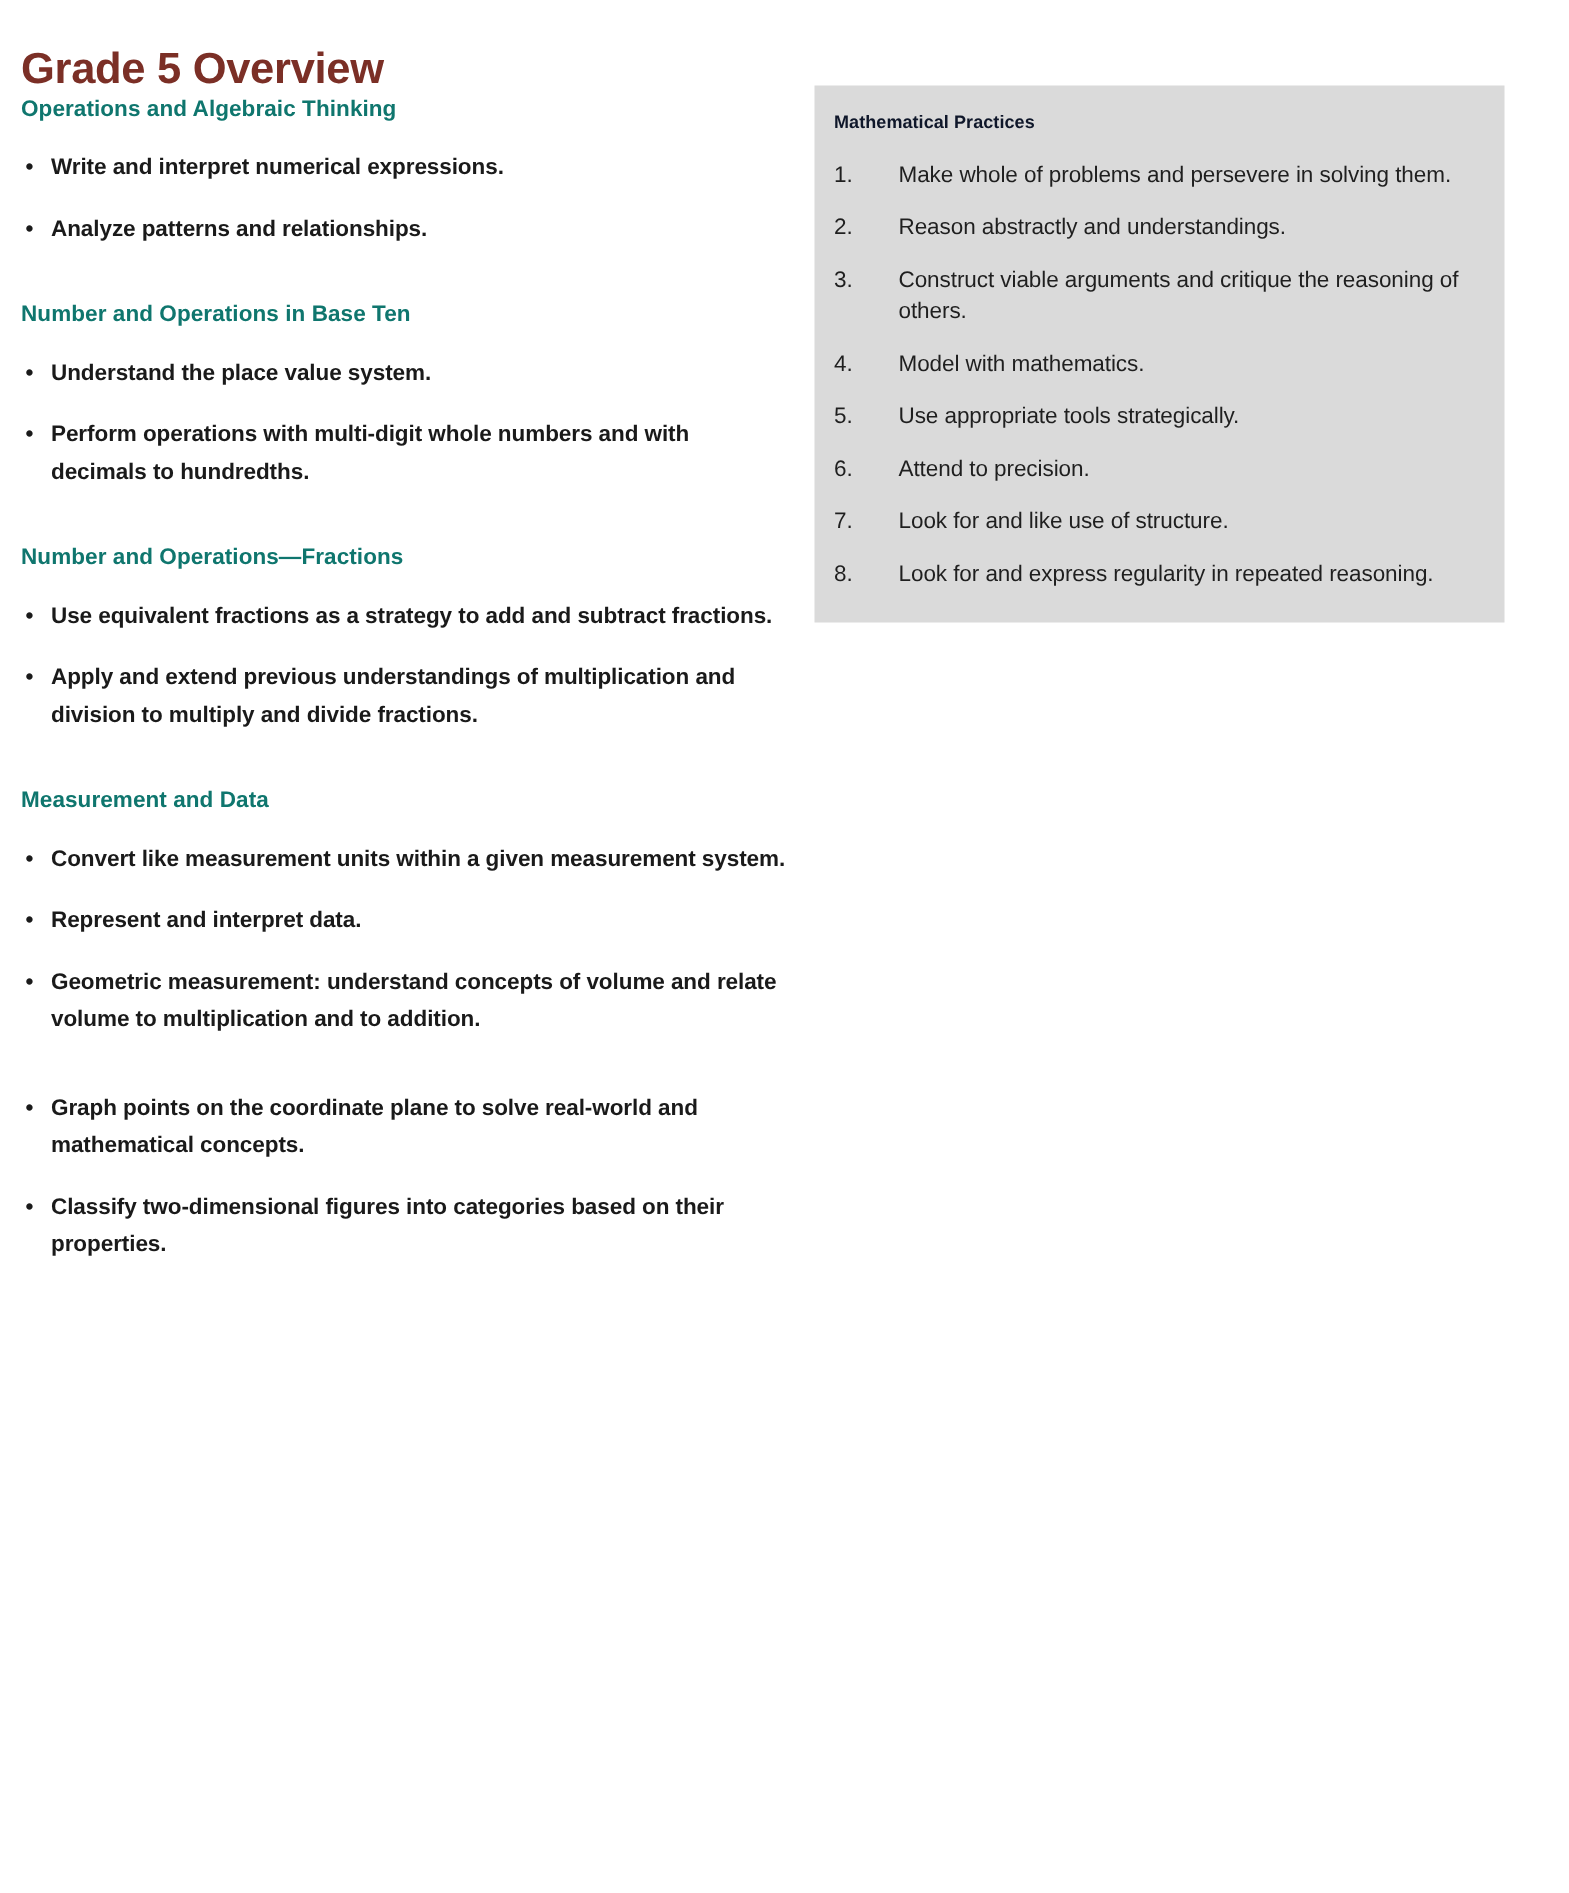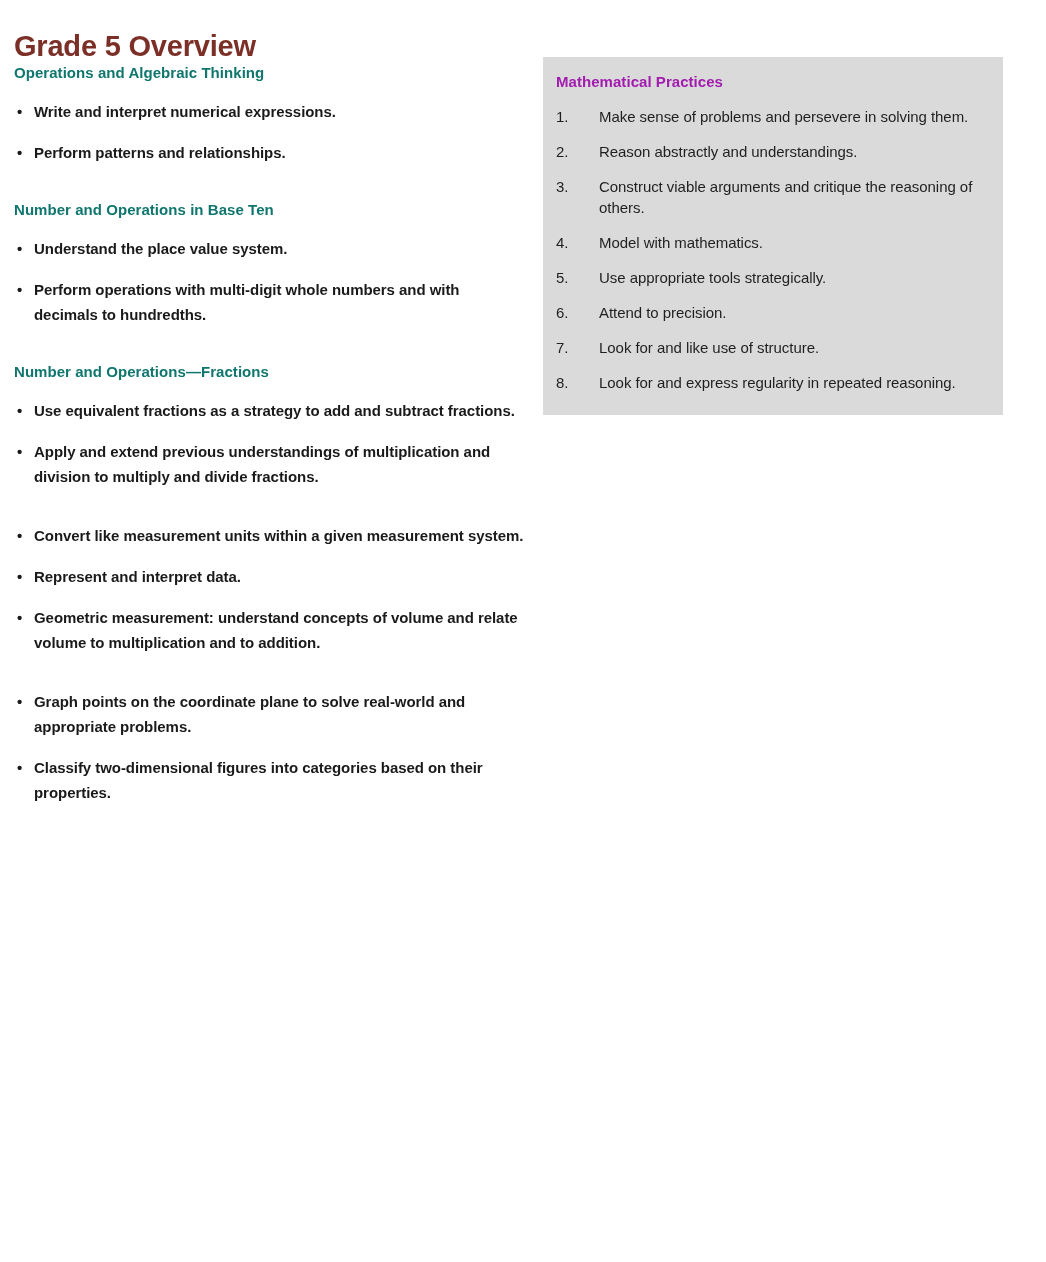--- a/index.html
+++ b/index.html
@@ -88,24 +88,24 @@
   .practices-panel {
     position: absolute;
     left: 543px;
     top: 57px;
     width: 460px;
     background: #DADADA;
     padding: 14px 16px 22px 13px;
     box-sizing: border-box;
   }
   .panel-heading {
-    font-size: 15px;
-    line-height: 21px;
-    font-weight: bold;
-    color: #a21caf;
+    font-size: 12px;
+    line-height: 21px;
+    font-weight: bold;
+    color: #0f172a;
     margin-bottom: 14px;
     letter-spacing: 0.05px;
   }
   .practice-list {
     list-style: none;
     margin: 0;
     padding: 0;
   }
   .practice-item {
     position: relative;
@@ -143,21 +143,21 @@
 
     <div class="section">
       <div class="section-heading">Operations and Algebraic Thinking</div>
       <ul class="bullet-list">
         <li class="bullet-item">
           <span class="bullet-dot">•</span>
           <span>Write and interpret numerical expressions.</span>
         </li>
         <li class="bullet-item">
           <span class="bullet-dot">•</span>
-          <span>Perform patterns and relationships.</span>
+          <span>Analyze patterns and relationships.</span>
         </li>
       </ul>
     </div>
 
     <div class="section">
       <div class="section-heading">Number and Operations in Base Ten</div>
       <ul class="bullet-list">
         <li class="bullet-item">
           <span class="bullet-dot">•</span>
           <span>Understand the place value system.</span>
@@ -177,57 +177,58 @@
           <span>Use equivalent fractions as a strategy to add and subtract fractions.</span>
         </li>
         <li class="bullet-item">
           <span class="bullet-dot">•</span>
           <span>Apply and extend previous understandings of multiplication and division to multiply and divide fractions.</span>
         </li>
       </ul>
     </div>
 
     <div class="section">
+      <div class="section-heading">Measurement and Data</div>
       <ul class="bullet-list">
         <li class="bullet-item">
           <span class="bullet-dot">•</span>
           <span>Convert like measurement units within a given measurement system.</span>
         </li>
         <li class="bullet-item">
           <span class="bullet-dot">•</span>
           <span>Represent and interpret data.</span>
         </li>
         <li class="bullet-item">
           <span class="bullet-dot">•</span>
           <span>Geometric measurement: understand concepts of volume and relate volume to multiplication and to addition.</span>
         </li>
       </ul>
     </div>
 
     <div class="section">
       <ul class="bullet-list">
         <li class="bullet-item">
           <span class="bullet-dot">•</span>
-          <span>Graph points on the coordinate plane to solve real-world and appropriate problems.</span>
+          <span>Graph points on the coordinate plane to solve real-world and mathematical concepts.</span>
         </li>
         <li class="bullet-item">
           <span class="bullet-dot">•</span>
           <span>Classify two-dimensional figures into categories based on their properties.</span>
         </li>
       </ul>
     </div>
 
   </div>
 
   <div class="practices-panel">
     <div class="panel-heading">Mathematical Practices</div>
     <ol class="practice-list">
       <li class="practice-item">
         <span class="practice-num">1.</span>
-        <span>Make sense of problems and persevere in solving them.</span>
+        <span>Make whole of problems and persevere in solving them.</span>
       </li>
       <li class="practice-item">
         <span class="practice-num">2.</span>
         <span>Reason abstractly and understandings.</span>
       </li>
       <li class="practice-item">
         <span class="practice-num">3.</span>
         <span>Construct viable arguments and critique the reasoning of others.</span>
       </li>
       <li class="practice-item">

